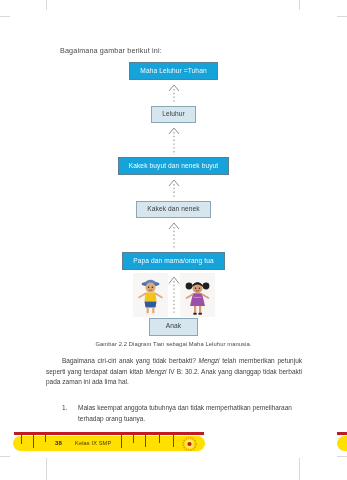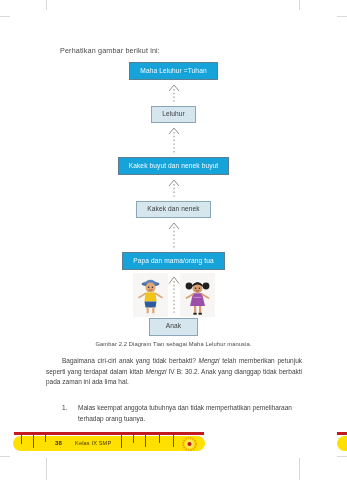--- a/index.html
+++ b/index.html
@@ -119,21 +119,21 @@
 
   <div class="crop v" style="left:46px;top:-12px;"></div>
   <div class="crop h" style="left:-12px;top:16px;"></div>
   <div class="crop v" style="left:299px;top:-12px;"></div>
   <div class="crop h" style="left:337px;top:16px;"></div>
   <div class="crop v" style="left:46px;top:458px;"></div>
   <div class="crop h" style="left:-12px;top:456px;"></div>
   <div class="crop v" style="left:299px;top:458px;"></div>
   <div class="crop h" style="left:337px;top:456px;"></div>
 
-  <div class="intro">Perhatikan gambar berikut ini:</div>
+  <div class="intro">Bagaimana gambar berikut ini:</div>
 
   <div class="diagram">
 
     <div class="row">
       <div class="node cyan">Maha Leluhur =Tuhan</div>
     </div>
 
     <div class="row">
       <div class="arrow">
         <svg width="14" height="22" viewBox="0 0 14 22">

